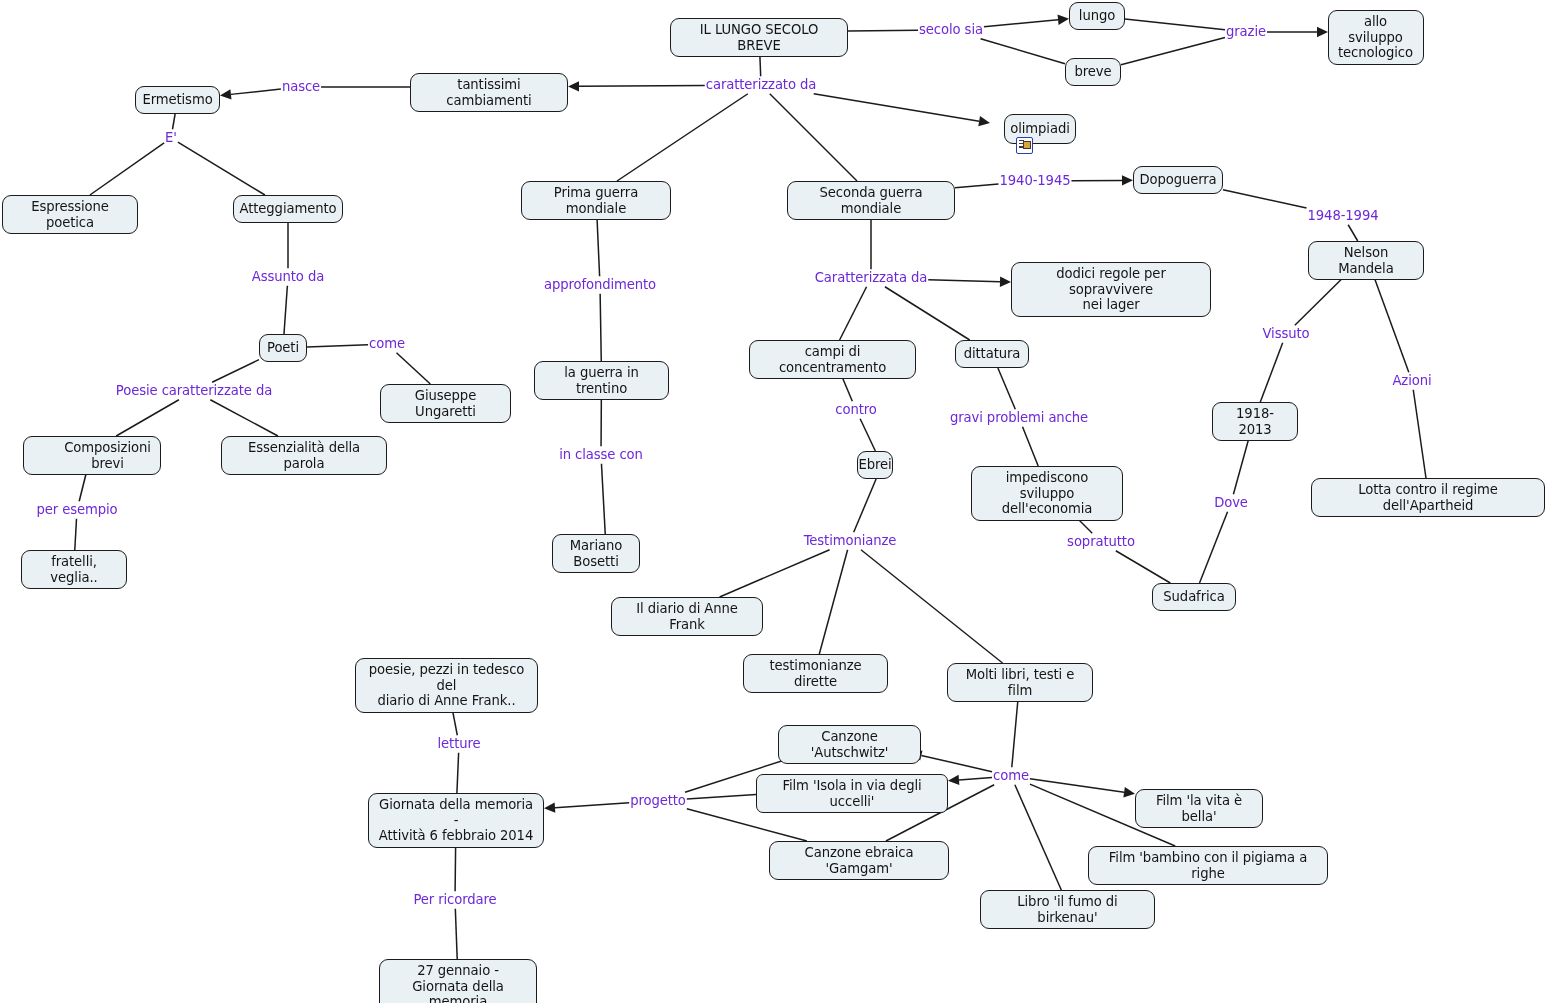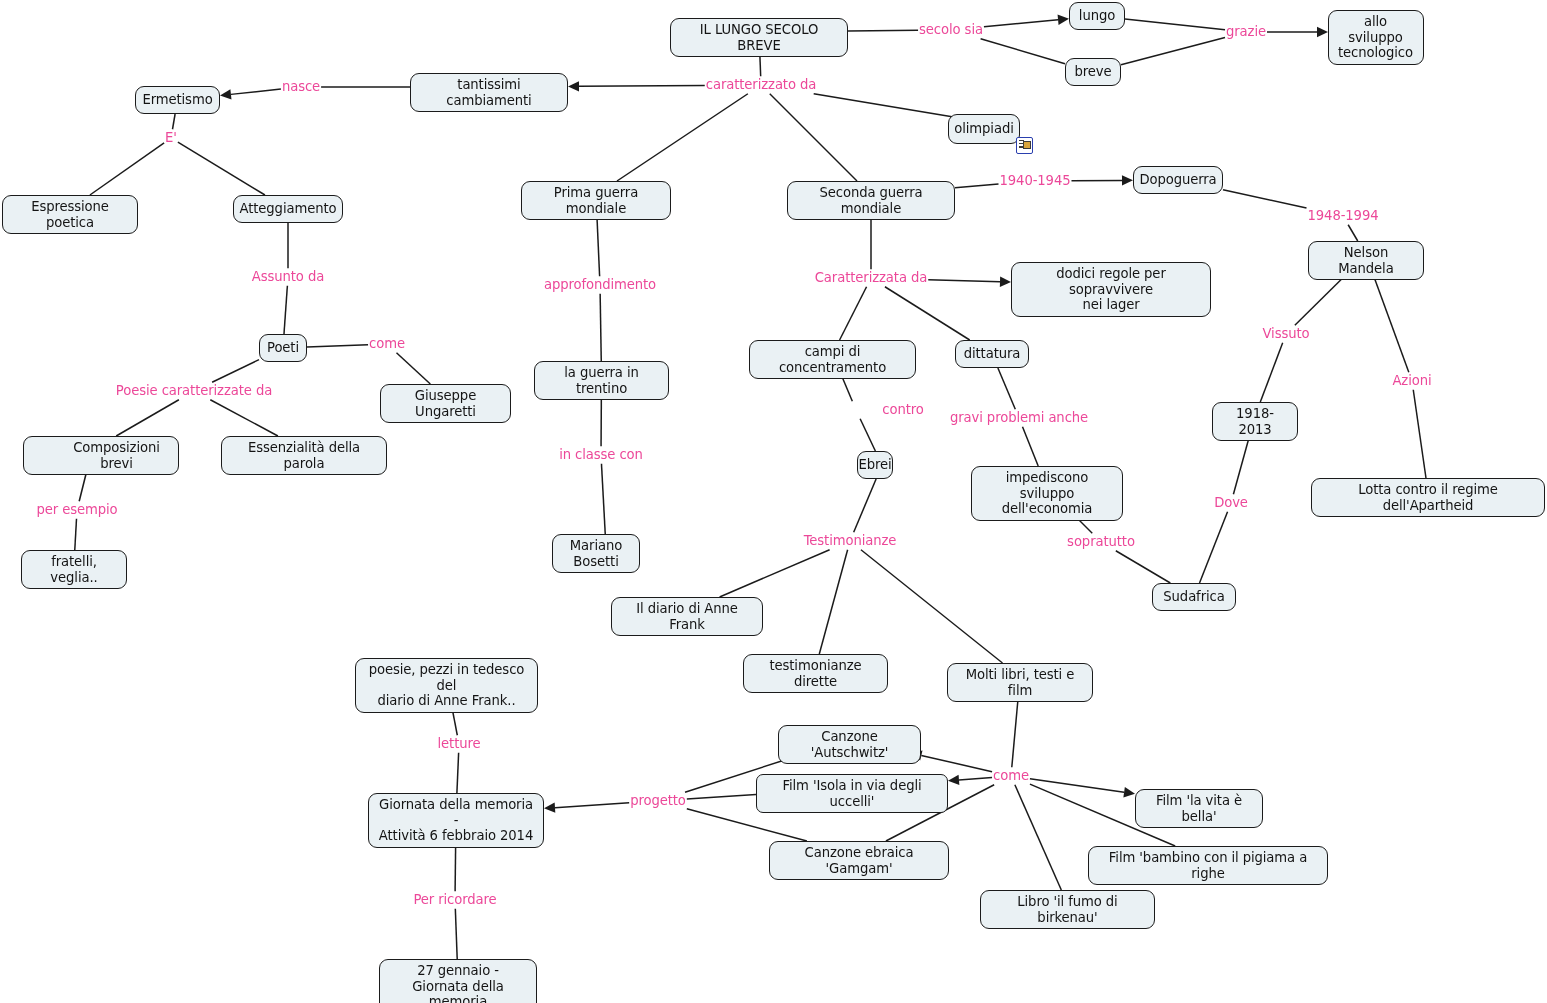--- a/index.html
+++ b/index.html
@@ -37,21 +37,21 @@
     text-align: center;
     display: flex;
     align-items: center;
     justify-content: center;
     padding: 3px 9px;
     white-space: pre-line;
     letter-spacing: -0.1px;
   }
   .linklabel {
     position: absolute;
-    color: #ec4899;
+    color: #6d28d9;
     font-size: 13.2px;
     line-height: 15.5px;
     text-align: center;
     white-space: pre-line;
     background: transparent;
     letter-spacing: -0.1px;
     transform: translate(-50%, -50%);
   }
   .resource-icon {
     position: absolute;
@@ -175,36 +175,36 @@
       <polygon points="455.75581395348837,835 460.8275641171755,846.0597174591912 450.42826712863405,845.938795401185" fill="#1b1b1b"></polygon>
     </svg>
   <div id="node-layer">
       <div class="node" style="left: 670px; top: 18px; width: 178px; min-height: 28px;">IL LUNGO SECOLO BREVE</div>
       <div class="node" style="left: 1069px; top: 2px; width: 56px; min-height: 28px;">lungo</div>
       <div class="node" style="left: 1065px; top: 58px; width: 56px; min-height: 28px;">breve</div>
       <div class="node" style="left: 1328px; top: 10px; width: 96px; min-height: 44px; padding-left: 8px;">allo sviluppo
 tecnologico</div>
       <div class="node" style="left: 410px; top: 73px; width: 158px; min-height: 28px;">tantissimi cambiamenti</div>
       <div class="node" style="left: 135px; top: 86px; width: 85px; min-height: 28px;">Ermetismo</div>
-      <div class="node" style="left: 948px; top: 114px; width: 72px; min-height: 30px;">olimpiadi</div>
+      <div class="node" style="left: 1004px; top: 114px; width: 72px; min-height: 30px;">olimpiadi</div>
       <div class="node" style="left: 2px; top: 195px; width: 136px; min-height: 28px;">Espressione poetica</div>
       <div class="node" style="left: 233px; top: 195px; width: 110px; min-height: 28px;">Atteggiamento</div>
       <div class="node" style="left: 521px; top: 181px; width: 150px; min-height: 28px;">Prima guerra mondiale</div>
       <div class="node" style="left: 787px; top: 181px; width: 168px; min-height: 28px;">Seconda guerra mondiale</div>
       <div class="node" style="left: 1133px; top: 166px; width: 90px; min-height: 28px;">Dopoguerra</div>
       <div class="node" style="left: 1308px; top: 241px; width: 116px; min-height: 28px;">Nelson Mandela</div>
       <div class="node" style="left: 1011px; top: 262px; width: 200px; min-height: 46px;">dodici regole per sopravvivere
 nei lager</div>
       <div class="node" style="left: 259px; top: 334px; width: 48px; min-height: 28px;">Poeti</div>
       <div class="node" style="left: 749px; top: 340px; width: 167px; min-height: 28px;">campi di concentramento</div>
       <div class="node" style="left: 955px; top: 340px; width: 74px; min-height: 28px;">dittatura</div>
       <div class="node" style="left: 534px; top: 361px; width: 135px; min-height: 28px;">la guerra in trentino</div>
       <div class="node" style="left: 380px; top: 384px; width: 131px; min-height: 28px;">Giuseppe Ungaretti</div>
       <div class="node" style="left: 1212px; top: 402px; width: 86px; min-height: 28px;">1918-2013</div>
-      <div class="node" style="left: 23px; top: 436px; width: 156px; min-height: 28px; padding-left: 40px;">Composizioni brevi</div>
+      <div class="node" style="left: 23px; top: 436px; width: 138px; min-height: 28px; padding-left: 40px;">Composizioni brevi</div>
       <div class="node" style="left: 221px; top: 436px; width: 166px; min-height: 28px;">Essenzialità della parola</div>
       <div class="node" style="left: 857px; top: 451px; width: 36px; min-height: 28px;">Ebrei</div>
       <div class="node" style="left: 971px; top: 466px; width: 152px; min-height: 44px;">impediscono sviluppo
 dell'economia</div>
       <div class="node" style="left: 1311px; top: 478px; width: 234px; min-height: 28px;">Lotta contro il regime dell'Apartheid</div>
       <div class="node" style="left: 21px; top: 550px; width: 106px; min-height: 28px;">fratelli, veglia..</div>
       <div class="node" style="left: 552px; top: 534px; width: 88px; min-height: 28px;">Mariano Bosetti</div>
       <div class="node" style="left: 1152px; top: 583px; width: 84px; min-height: 28px;">Sudafrica</div>
       <div class="node" style="left: 611px; top: 597px; width: 152px; min-height: 28px;">Il diario di Anne Frank</div>
       <div class="node" style="left: 743px; top: 654px; width: 145px; min-height: 28px;">testimonianze dirette</div>
@@ -228,21 +228,21 @@
       <div class="linklabel" style="left: 171px; top: 138px;">E'</div>
       <div class="linklabel" style="left: 288px; top: 277px;">Assunto da</div>
       <div class="linklabel" style="left: 1035px; top: 181px;">1940-1945</div>
       <div class="linklabel" style="left: 1343px; top: 216px;">1948-1994</div>
       <div class="linklabel" style="left: 600px; top: 285px;">approfondimento</div>
       <div class="linklabel" style="left: 871px; top: 278px;">Caratterizzata da</div>
       <div class="linklabel" style="left: 387px; top: 344px;">come</div>
       <div class="linklabel" style="left: 1286px; top: 334px;">Vissuto</div>
       <div class="linklabel" style="left: 194px; top: 391px;">Poesie caratterizzate da</div>
       <div class="linklabel" style="left: 1412px; top: 381px;">Azioni</div>
-      <div class="linklabel" style="left: 856px; top: 410px; margin-left: 47px;">contro</div>
+      <div class="linklabel" style="left: 856px; top: 410px;">contro</div>
       <div class="linklabel" style="left: 1019px; top: 418px;">gravi problemi anche</div>
       <div class="linklabel" style="left: 601px; top: 455px;">in classe con</div>
       <div class="linklabel" style="left: 77px; top: 510px;">per esempio</div>
       <div class="linklabel" style="left: 1231px; top: 503px;">Dove</div>
       <div class="linklabel" style="left: 850px; top: 541px;">Testimonianze</div>
       <div class="linklabel" style="left: 1101px; top: 542px;">sopratutto</div>
       <div class="linklabel" style="left: 459px; top: 744px;">letture</div>
       <div class="linklabel" style="left: 1011px; top: 776px;">come</div>
       <div class="linklabel" style="left: 658px; top: 801px;">progetto</div>
       <div class="linklabel" style="left: 455px; top: 900px;">Per ricordare</div>

